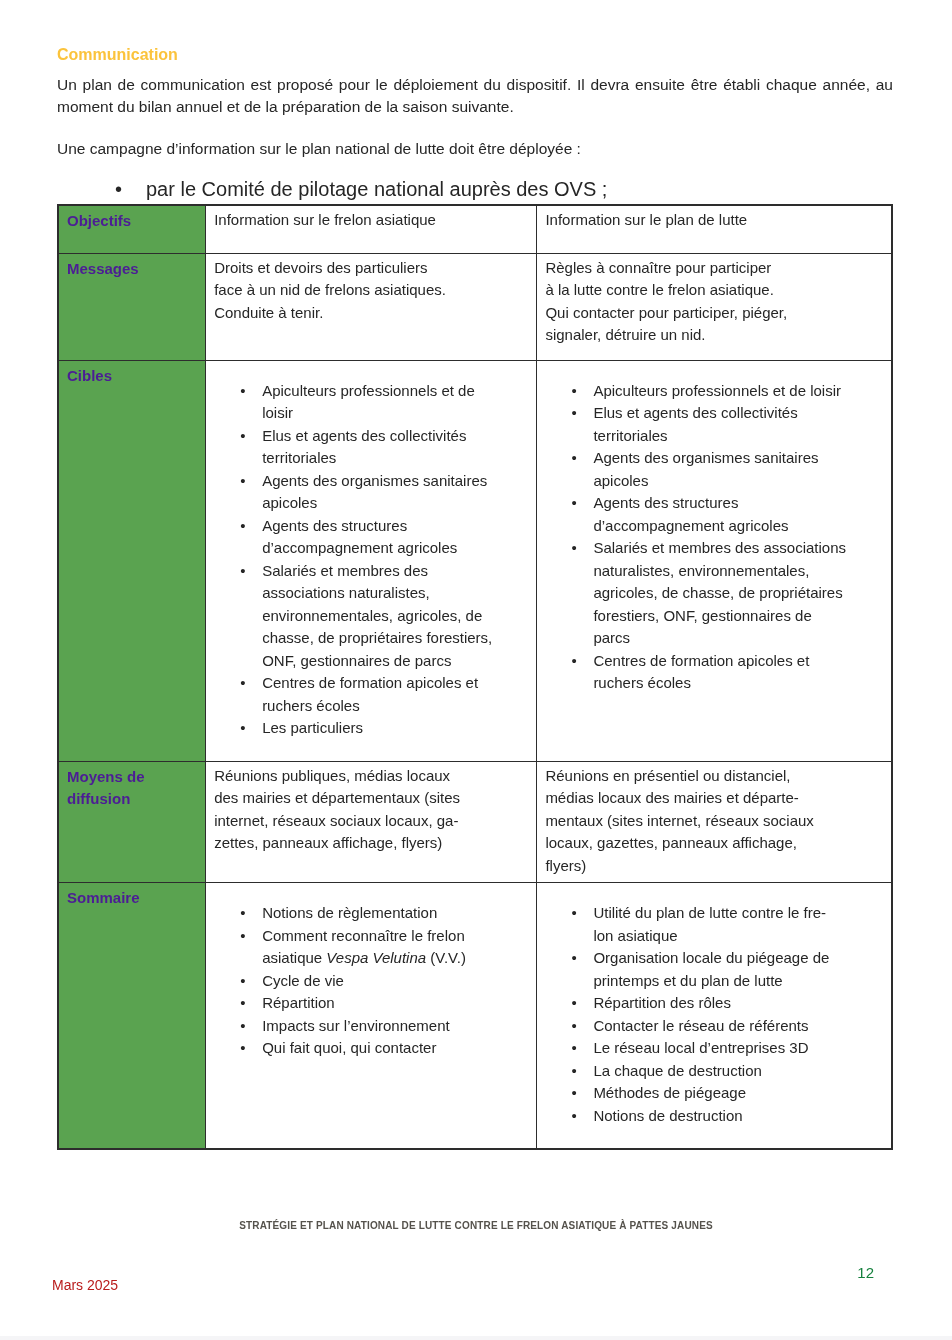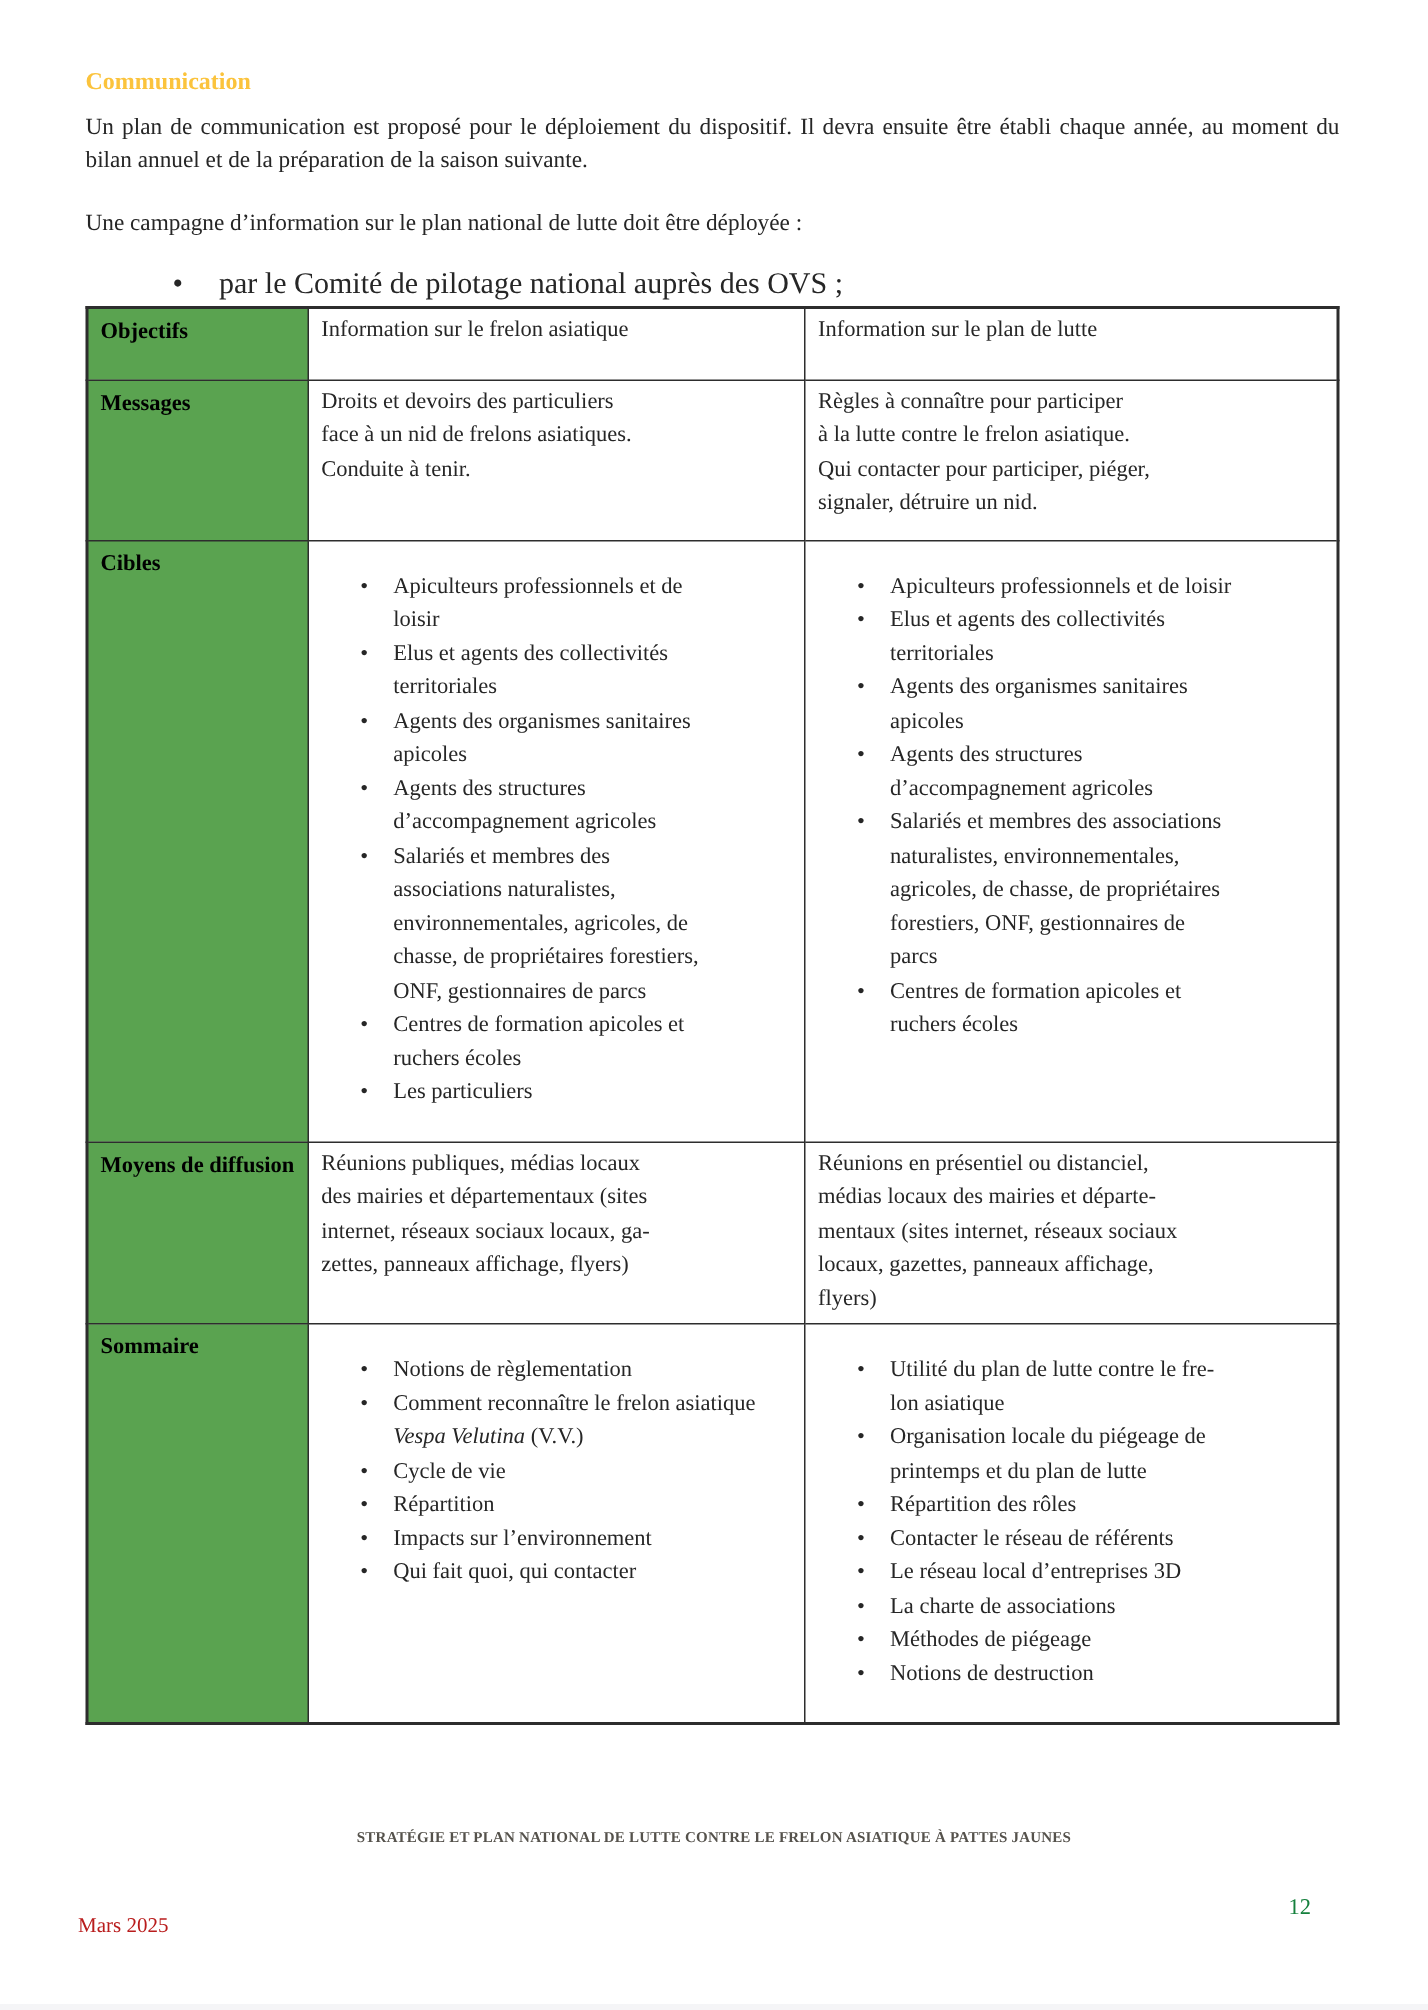--- a/index.html
+++ b/index.html
@@ -1,20 +1,20 @@
 <!DOCTYPE html>
 <html lang="fr"><head>
 <meta charset="utf-8">
 <style>
   html,body{margin:0;padding:0;background:#ffffff;}
   .page{
     position:relative;
     width:952px;height:1340px;
     background:#ffffff;
-    font-family:Liberation Serif, serif;
+    font-family:Liberation Sans, sans-serif;
     color:#262626;
     overflow:hidden;
   }
   .content{position:absolute;left:57px;top:0;width:836px;}
   .heading{
     margin:44px 0 0 0;
     font-size:16px;line-height:22px;font-weight:bold;
     color:#fbc33c;
   }
   .para{font-size:15.5px;line-height:22px;margin:0;}
@@ -38,21 +38,21 @@
     border:2px solid #2d2d2d;
   }
   .doc-table td{
     border:1.5px solid #2d2d2d;
     vertical-align:top;
     font-size:15px;line-height:22.5px;
     padding:3px 8px 5px 8px;
   }
   .doc-table td.label{
     background:#5aa350;
-    color:#000000;font-weight:bold;
+    color:#4c1d95;font-weight:bold;
     padding-top:4px;
   }
   col.c0{width:148px;} col.c1{width:332px;} col.c2{width:356px;}
   tr.r0{height:48px;} tr.r1{height:107px;} tr.r2{height:397px;}
   tr.r3{height:118px;} tr.r4{height:264px;}
   .lines{white-space:pre-line;}
   .cell-bullets{list-style:none;margin:16px;padding:0;}
   .cell-bullets li{
     position:relative;padding-left:32px;
     white-space:pre-line;
@@ -192,21 +192,21 @@
         </td>
         <td>
           <ul class="cell-bullets">
             <li>Utilité du plan de lutte contre le fre-
 lon asiatique</li>
             <li>Organisation locale du piégeage de
 printemps et du plan de lutte</li>
             <li>Répartition des rôles</li>
             <li>Contacter le réseau de référents</li>
             <li>Le réseau local d’entreprises 3D</li>
-            <li>La charte de associations</li>
+            <li>La chaque de destruction</li>
             <li>Méthodes de piégeage</li>
             <li>Notions de destruction</li>
           </ul>
         </td>
       </tr>
     </tbody>
       </table>
   </div>
 
   <span class="footer-date">Mars 2025</span>

